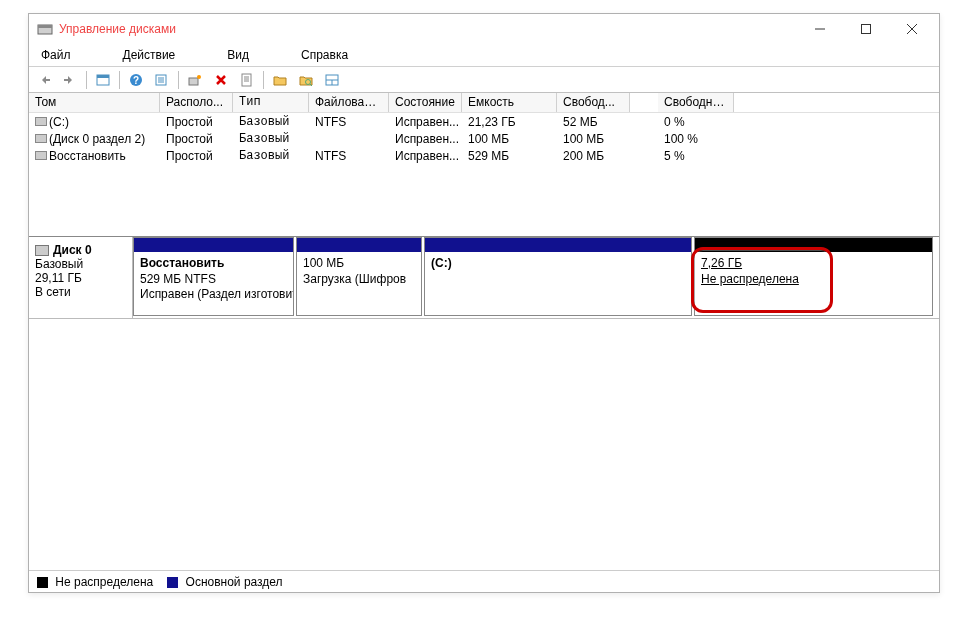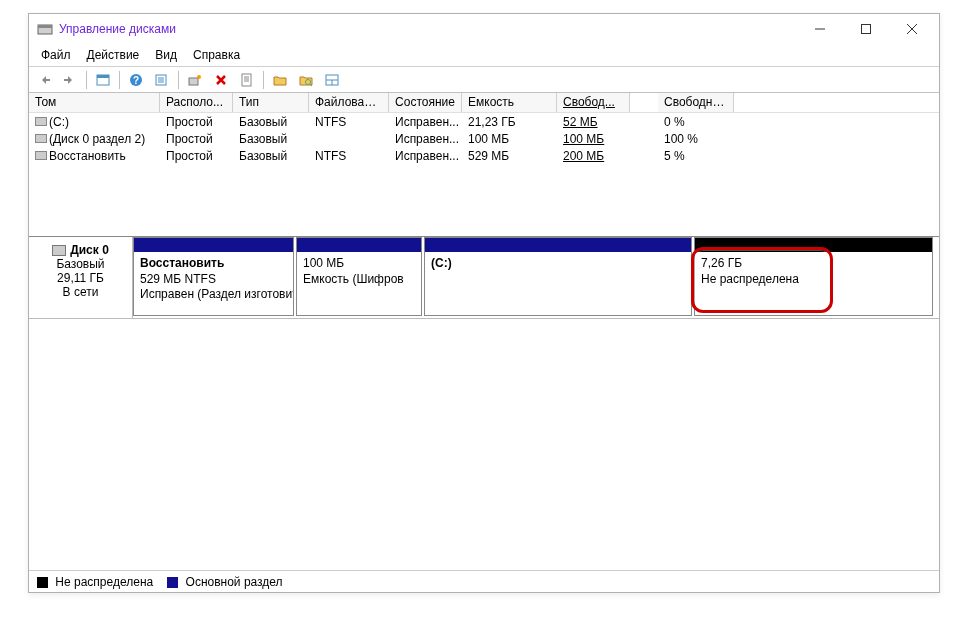--- a/index.html
+++ b/index.html
@@ -15,28 +15,28 @@
     box-shadow: 0 2px 6px rgba(0,0,0,0.08);
     display: flex; flex-direction: column;
   }
   
   .titlebar {
     height: 30px; display: flex; align-items: center; padding: 0 4px 0 8px;
   }
   .titlebar .title-icon {
     width: 16px; height: 16px; margin-right: 6px; flex-shrink: 0;
   }
-  .titlebar .title { flex: 1; color: #6d28d9; }
+  .titlebar .title { flex: 1; color: #ef4444; }
   .titlebar .win-btn {
     width: 46px; height: 30px; display: flex; align-items: center;
     justify-content: center; color: #555;
   }
   
   .menubar {
-    height: 22px; padding: 0 4px; display: flex; align-items: center;
+    height: 22px; padding: 0 4px; display: flex; align-items: center; gap: 36px;
   }
   .menubar .menu-item {
     padding: 2px 8px; color: #000;
   }
   
   .toolbar {
     height: 26px; border-top: 1px solid #d0d0d0;
     display: flex; align-items: center; padding: 0 2px;
   }
   .toolbar .tbtn {
@@ -66,37 +66,37 @@
   .vol-row .cell {
     padding: 1px 6px; white-space: nowrap; overflow: hidden;
   }
   .disk-mini {
     width: 12px; height: 9px; border: 1px solid #888; background: #ccc;
     display: inline-block; margin-right: 2px;
   }
   
   .c0 { width: 131px; }
   .c1 { width: 73px; }
-  .c2 { width: 76px; }
+  .c2 { width: 76px; font-family: Liberation Mono, monospace; }
   .c3 { width: 80px; }
-  .c4 { width: 73px; text-align: center; }
+  .c4 { width: 73px; }
   .c5 { width: 95px; }
-  .c6 { width: 73px; text-decoration: underline; }
+  .c6 { width: 73px; }
   .c7 { width: 76px; margin-left: 28px; }
   
   .gview {
     border-top: 1px solid #888; flex: 1; background: #fff;
     display: flex; flex-direction: column;
   }
   .disk-row {
     display: flex; height: 82px; border-bottom: 1px solid #bbb;
   }
   .disk-label {
     width: 104px; padding: 6px 6px; border-right: 1px solid #bbb;
-    display: flex; flex-direction: column; gap: 0; text-align: center;
+    display: flex; flex-direction: column; gap: 0;
   }
   .disk-label .dname { font-weight: bold; }
   .disk-label .dicon {
     width: 14px; height: 11px; border: 1px solid #777; background: #ccc;
     display: inline-block; margin-right: 4px; vertical-align: middle;
   }
   .disk-parts {
     flex: 1; display: flex; gap: 2px; padding: 0 0 2px 0;
   }
   .part {
@@ -295,30 +295,30 @@
             <div class="pbody">
               <div class="ptitle">Восстановить</div>
               <div>529 МБ NTFS</div>
               <div>Исправен (Раздел изготовит</div>
             </div>
           </div>
           <div class="part" style="width: 126px;">
             <div class="pbar bar-primary"></div>
             <div class="pbody">
               <div>100 МБ</div>
-              <div>Емкость (Шифров</div>
+              <div>Загрузка (Шифров</div>
             </div>
           </div>
           <div class="part" style="width: 268px;">
             <div class="pbar bar-primary"></div>
             <div class="pbody">
               <div class="ptitle">(C:)</div>
             </div>
           </div>
-          <div class="part" style="width: 239px;">
+          <div class="part" style="width: 239px; text-decoration: underline;">
             <div class="pbar bar-unalloc"></div>
             <div class="pbody">
               <div>7,26 ГБ</div>
               <div>Не распределена</div>
             </div>
           </div>
         </div>
     </div>
     <div class="gview-fill"></div>
     <div class="highlight-box" style="left:662px; top:10px; width:142px; height:66px;"></div>

